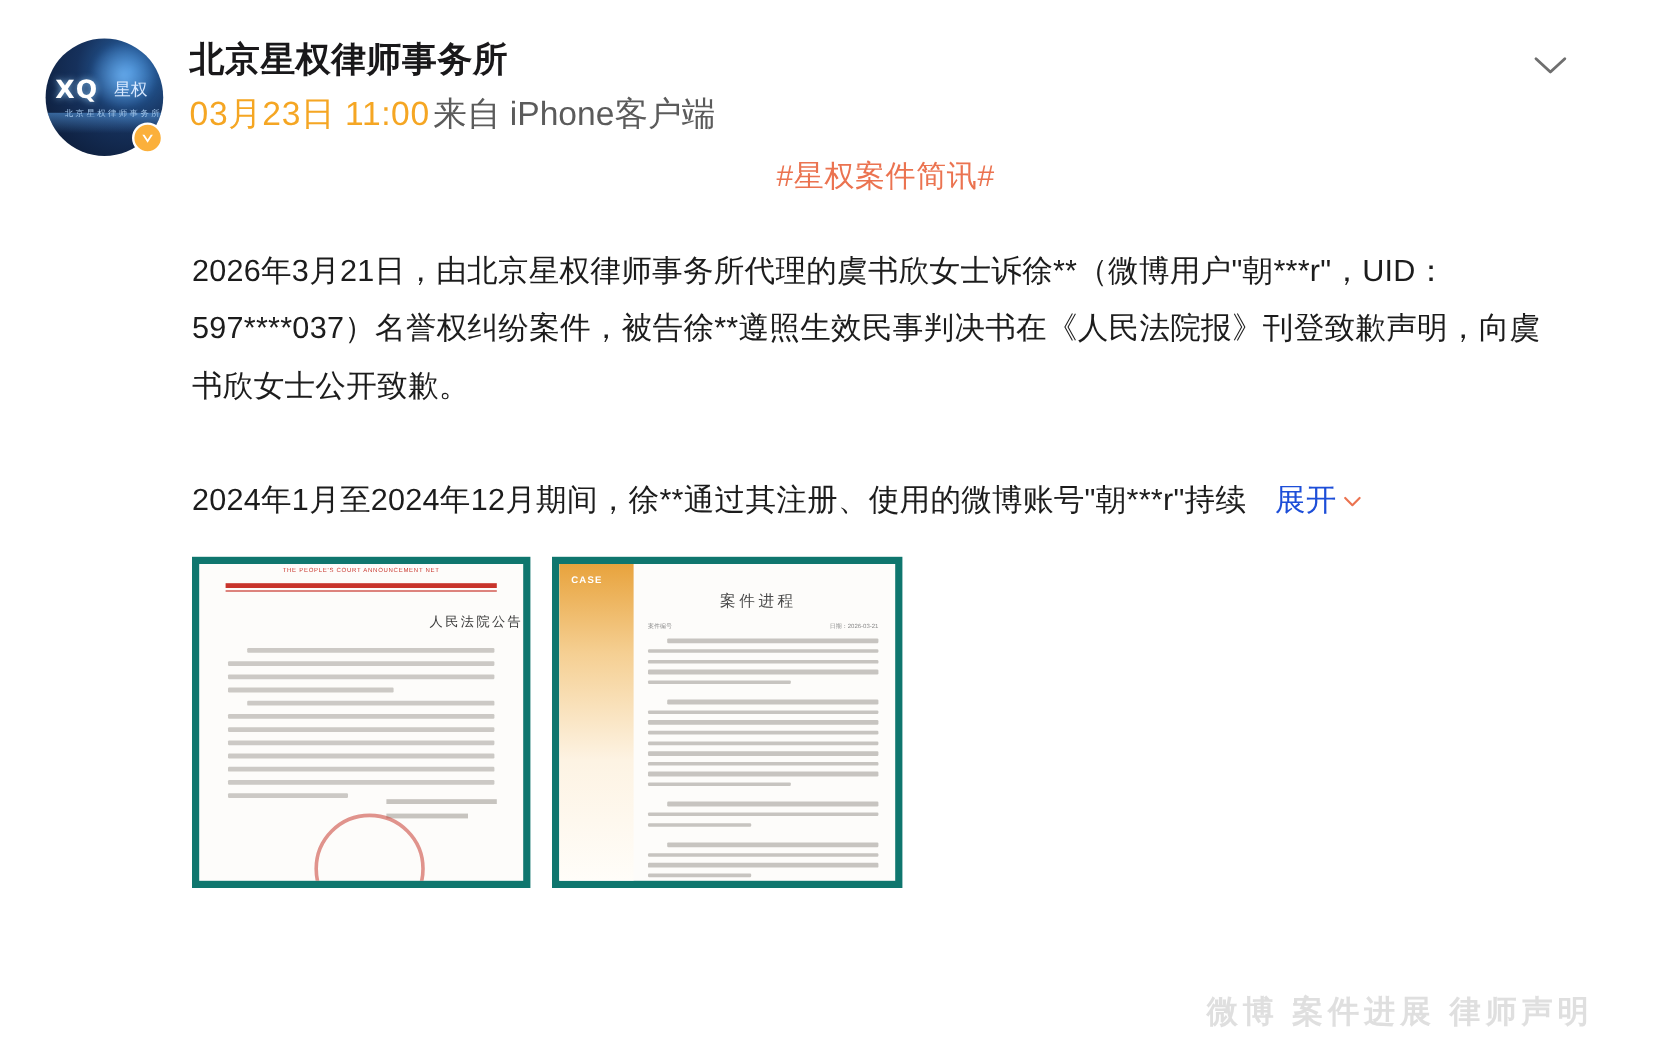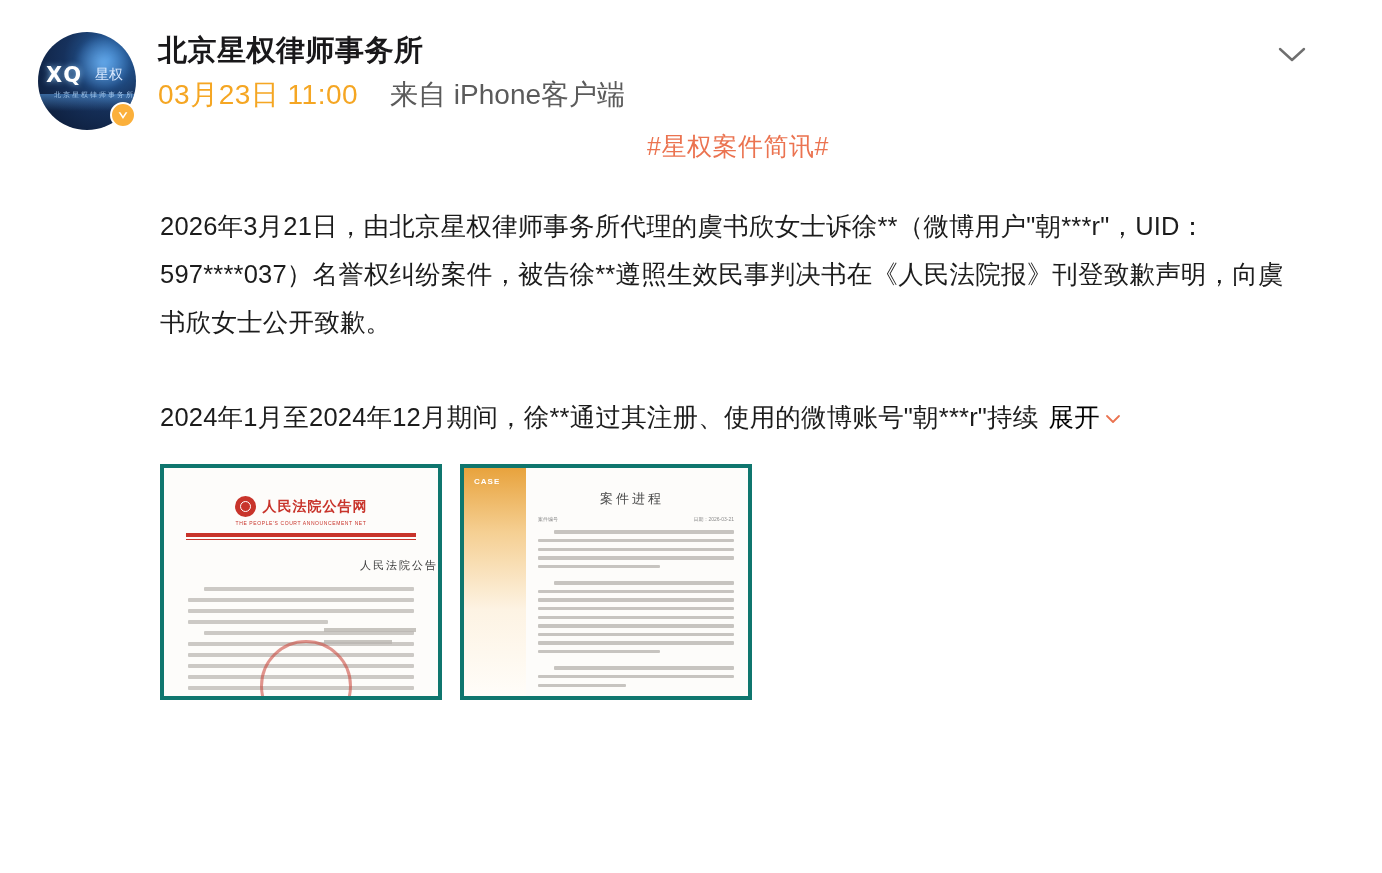--- a/index.html
+++ b/index.html
@@ -127,21 +127,21 @@
     align-items: baseline;
     font-size: 28px;
     line-height: 1.3;
   }
   .meta-time {
     color: #f5a623;
     letter-spacing: 0.5px;
   }
   .meta-src {
     color: #5b5b5b;
-    margin-left: 32px;
+    margin-left: 3px;
     text-align: center;
   }
   .topic {
     margin-top: 16px;
     font-size: 25px;
     color: #eb7350;
     letter-spacing: 0.5px;
     text-align: center;
   }
 
@@ -162,43 +162,43 @@
     margin-top: 40px;
     margin-left: 122px;
     margin-right: 10px;
     font-size: 25.5px;
     line-height: 1.88;
     color: #1c1c1c;
     letter-spacing: 0.2px;
   }
   .para + .para { margin-top: 48px; }
   .expand {
-    color: #000000;
-    margin-left: 10px;
+    color: #1d4ed8;
+    margin-left: 24px;
     cursor: pointer;
     white-space: nowrap;
   }
   .expand .chev {
     display: inline-block;
     margin-left: 5px;
     transform: translateY(-2px);
   }
 
   
   .media {
     margin-top: 22px;
     margin-left: 122px;
     display: flex;
     gap: 18px;
   }
   .doc {
     width: 282px;
-    height: 236px;
+    height: 276px;
     background: #fdfcfa;
-    border: 4px solid #0f766e;
+    border: 6px solid #0f766e;
     box-sizing: border-box;
     overflow: hidden;
     position: relative;
     cursor: pointer;
   }
   .doc2 { width: 292px; }
 
   
   .d1-head {
     display: flex;
@@ -388,24 +388,20 @@
     <div class="para">
       <span>2024年1月至2024年12月期间，徐**通过其注册、使用的微博账号"朝***r"持续</span><span class="expand"><span>展开</span><span class="chev"><svg width="16" height="10" viewBox="0 0 16 10" aria-hidden="true">
               <path d="M2 2 L8 8 L14 2" fill="none" stroke="#eb7350" stroke-width="1.8" stroke-linecap="round" stroke-linejoin="round"></path>
             </svg></span></span>
     </div>
   </div>
 
   <div class="media">
 
     <div class="doc doc1">
-      <div class="d1-head">
-        <div class="d1-emblem"></div>
-        <div class="d1-title">人民法院公告网</div>
-      </div>
       <div class="d1-sub">THE PEOPLE'S COURT ANNOUNCEMENT NET</div>
       <div class="d1-bar"></div>
       <div class="d1-bar2"></div>
       <div class="d1-doctitle">人民法院公告</div>
       <div class="lines">
         <div class="ln ind"></div>
         <div class="ln"></div>
         <div class="ln"></div>
         <div class="ln sh"></div>
         <div class="ln ind"></div>
@@ -453,13 +449,14 @@
         <div class="d2-gap"></div>
         <div class="ln ind"></div>
         <div class="ln"></div>
         <div class="ln"></div>
         <div class="ln sh2"></div>
       </div>
     </div>
 
   </div>
 
+  <div class="watermark">微博 案件进展 律师声明</div>
 </div>
 
 </body></html>

